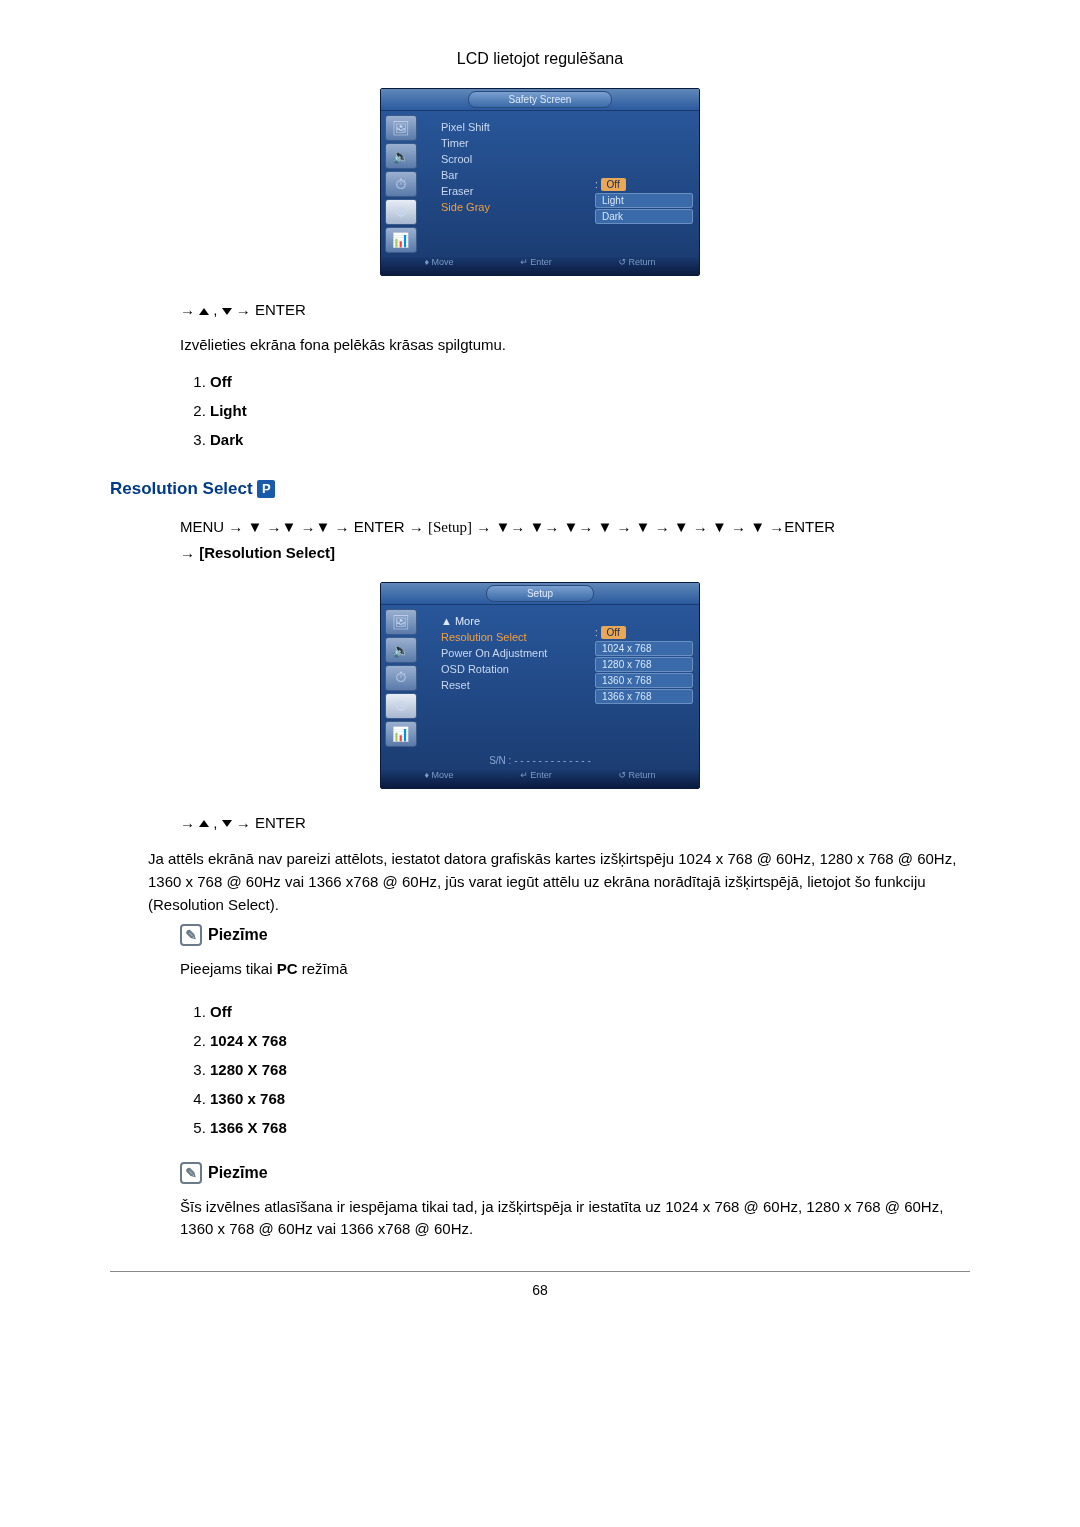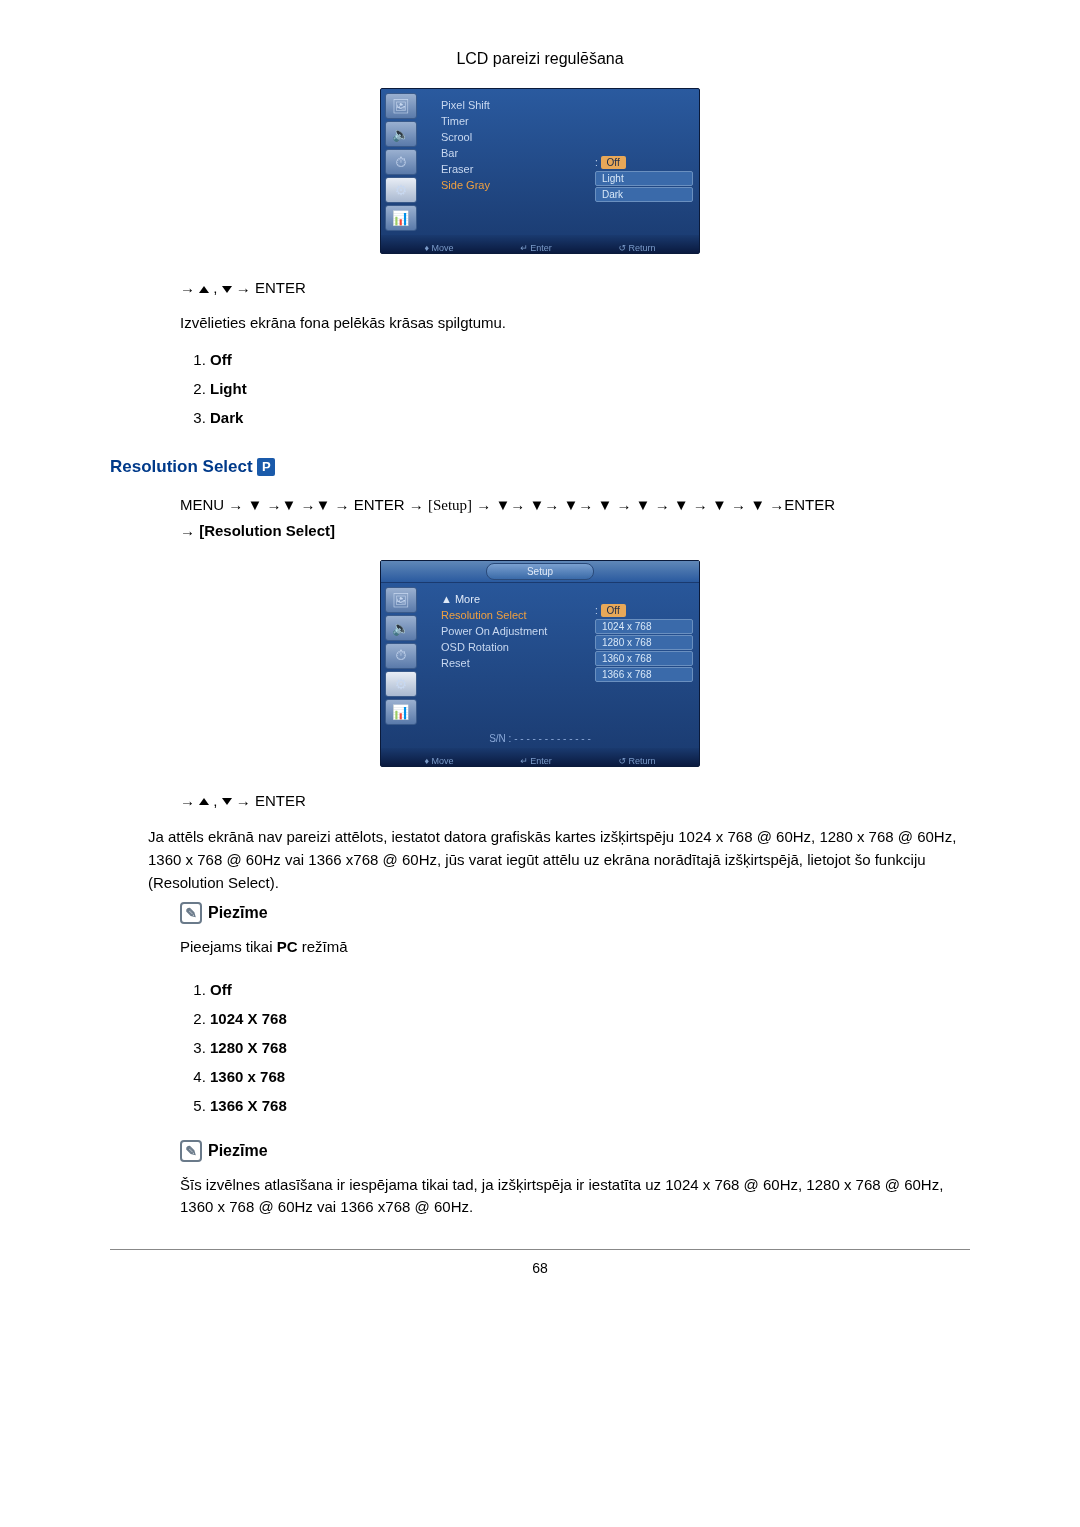--- a/index.html
+++ b/index.html
@@ -14,21 +14,21 @@
 .osd-icon { width: 32px; height: 26px; background: linear-gradient(180deg, #9ab0d0, #5a7aaa); border-radius: 3px; border: 1px solid #3a5a8a; display:flex; align-items:center; justify-content:center; font-size: 14px; }
 .osd-icon.sel { background: linear-gradient(180deg, #e8edf5, #a8b8d0); }
 .osd-list { flex: 1; padding: 8px 6px; }
 .osd-item { padding: 2px 14px; font-size: 11px; }
 .osd-item.sel { color: #f0a040; }
 .osd-item-more { color: #e0eaf8; }
 .osd-values { width: 110px; padding: 8px 6px; }
 .osd-val { font-size: 10px; padding: 1px 6px; margin: 1px 0; }
 .osd-val.sel { background: #e8a858; color: #1a2a4a; border-radius: 2px; }
 .osd-val.boxed { background: #3a6aaa; border: 1px solid #6a90c0; border-radius: 2px; color: #d8e8f8; }
-.osd-bottom { height: 18px; background: linear-gradient(180deg, #1a3a6f, #0a1a3f); display: flex; align-items: flex-end; justify-content: space-around; font-size: 9px; color: #7a9ac8; padding: 0 10px; }
+.osd-bottom { height: 18px; background: linear-gradient(180deg, #1a3a6f, #0a1a3f); display: flex; align-items: flex-start; justify-content: space-around; font-size: 9px; color: #7a9ac8; padding: 0 10px; }
 .osd-sn { text-align:center; font-size:10px; color:#8aa8d8; padding: 4px 0; }
 
 .content-block { margin-left: 70px; margin-bottom: 2px; font-size: 15px; line-height: 1.5; }
 .nav-line { margin-left:70px; font-size: 15px; margin-bottom: 16px; }
 .tri-up, .tri-down { display:inline-block; width:0; height:0; border-left:5px solid transparent; border-right:5px solid transparent; vertical-align: middle; }
 .tri-up { border-bottom:7px solid #000; }
 .tri-down { border-top:7px solid #000; }
 .menu-step { font-family: serif; }
 ol.opts { margin: 10px 0 20px 70px; padding-left: 30px; font-size: 15px; }
 ol.opts li { padding: 6px 0; }
@@ -40,23 +40,26 @@
 .note-label { font-weight:bold; font-size:16px; }
 .note-text { margin-left:70px; font-size:15px; margin-bottom:16px; line-height:1.5; }
 .para { margin-left:38px; font-size:15px; line-height:1.55; margin-bottom:4px; }
 hr.bot { margin: 30px 0 10px; border:none; border-top:1px solid #888; }
 .pagenum { text-align:center; font-size:14px; }
 </style>
 </head>
 <body>
 
 <div class="page">
-  <div class="header-title">LCD pareizi regulēšana</div>
+  <div class="header-title">LCD lietojot regulēšana</div>
 
   <div class="osd-panel">
+    <div class="osd-titlebar">
+      <div class="osd-title-pill">Safety Screen</div>
+    </div>
     <div class="osd-body">
       <div class="osd-sidebar">
         <div class="osd-icon">🖼</div>
         <div class="osd-icon">🔈</div>
         <div class="osd-icon">⏱</div>
         <div class="osd-icon sel">⚙</div>
         <div class="osd-icon">📊</div>
       </div>
       <div class="osd-list">
         <div class="osd-item">Pixel Shift</div>

